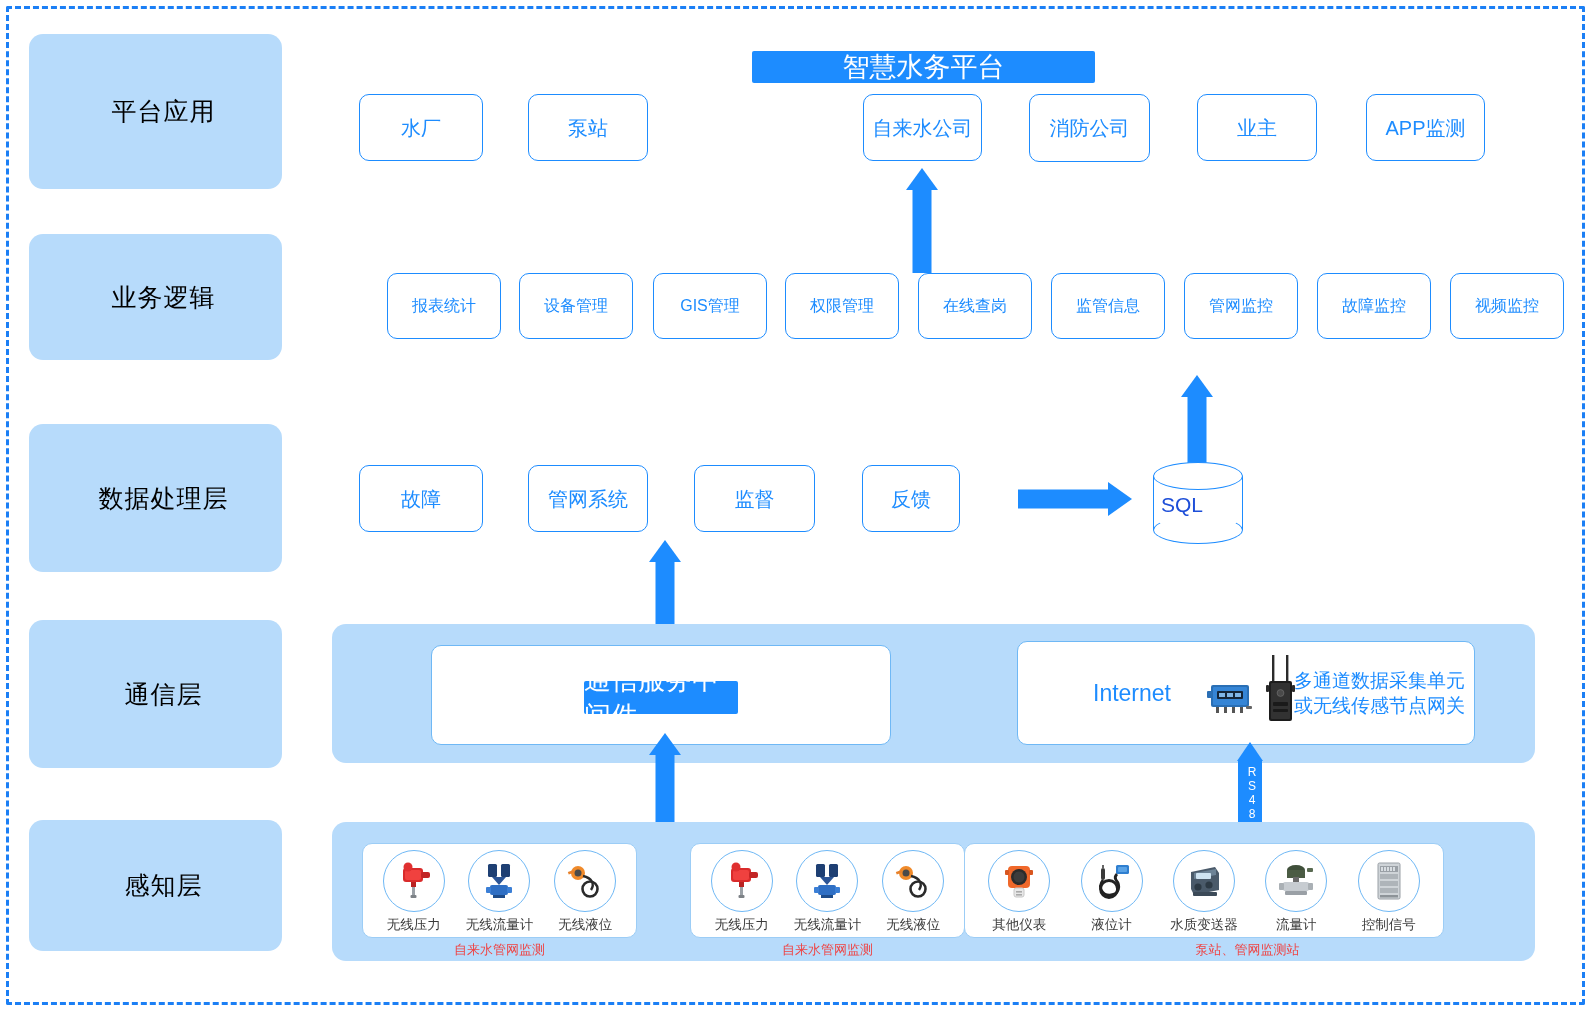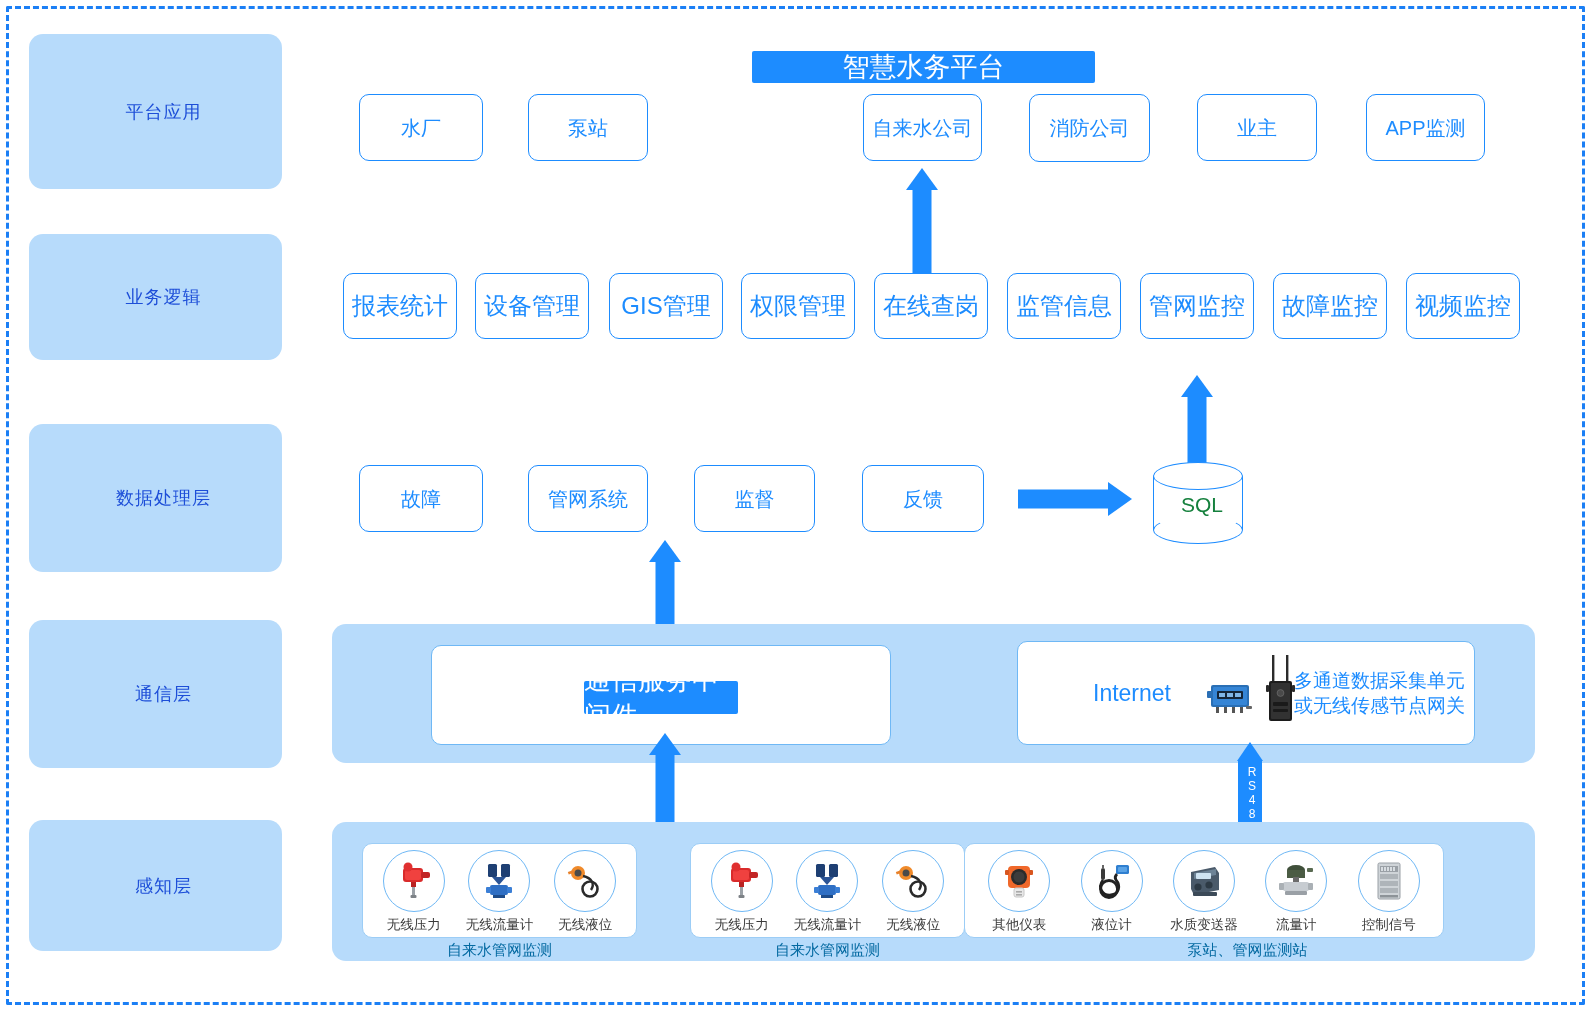--- a/index.html
+++ b/index.html
@@ -24,40 +24,40 @@
     border-radius: 2px;
   }
   
   .layer-pill {
     position: absolute;
     background: #b7dbfb;
     border-radius: 14px;
     display: flex;
     align-items: center;
     justify-content: center;
-    color: #1d4ed8;
-    font-size: 18px;
+    color: #000000;
+    font-size: 25px;
     letter-spacing: 1px;
     padding-left: 16px;
   }
   
   .node {
     position: absolute;
     background: #ffffff;
     border: 1.6px solid #1d8cff;
     border-radius: 10px;
     display: flex;
     align-items: center;
     justify-content: center;
     color: #1d8cff;
     font-size: 20px;
     text-align: center;
     line-height: 1.2;
   }
-  .node.small { font-size: 24px; }
+  .node.small { font-size: 16px; margin-left: 44px; }
   
   .banner {
     position: absolute;
     background: #1d8cff;
     color: #ffffff;
     display: flex;
     align-items: center;
     justify-content: center;
     font-size: 27px;
     border-radius: 2px;
@@ -159,22 +159,22 @@
     border: 1.8px solid #1d8cff;
     border-radius: 50%;
     border-top-color: transparent;
     background: transparent;
   }
   .cylinder .label {
     position: absolute;
     left: 0; right: 0;
     top: 50%;
     transform: translateY(-40%);
-    text-align: center;
-    color: #15803d;
+    text-align: left;
+    color: #1d4ed8;
     font-size: 21px;
     padding-left: 8px;
   }
   
   .sensor-card {
     position: absolute;
     background: #ffffff;
     border: 1.4px solid #9ccdf6;
     border-radius: 10px;
     display: flex;
@@ -201,22 +201,22 @@
   }
   .sensor-caption {
     margin-top: 4px;
     font-size: 13.5px;
     color: #3a3a3a;
     white-space: nowrap;
   }
   .group-caption {
     position: absolute;
     text-align: center;
-    color: #0369a1;
-    font-size: 15px;
+    color: #ef4444;
+    font-size: 13px;
     white-space: nowrap;
   }
   
   .comm-box {
     position: absolute;
     background: #ffffff;
     border: 1.4px solid #6fb8f5;
     border-radius: 10px;
   }
   .comm-internet {
@@ -318,21 +318,21 @@
 
   <div class="node" style="left:359px; top:465px; width:124px; height:67px;">
     <span>故障</span>
   </div>
   <div class="node" style="left:528px; top:465px; width:120px; height:67px;">
     <span>管网系统</span>
   </div>
   <div class="node" style="left:694px; top:465px; width:121px; height:67px;">
     <span>监督</span>
   </div>
-  <div class="node" style="left:862px; top:465px; width:122px; height:67px;">
+  <div class="node" style="left:862px; top:465px; width:98px; height:67px;">
     <span>反馈</span>
   </div>
 
   <div class="arrow-right" style="left:1018px; top:482px; width:114px; height:34px;">
     <div class="shaft" style="width:92px; height:19px;"></div>
     <div class="head"></div>
   </div>
 
   <div class="cylinder" style="left:1153px; top:462px; width:90px; height:82px;">
     <div class="body"></div>

